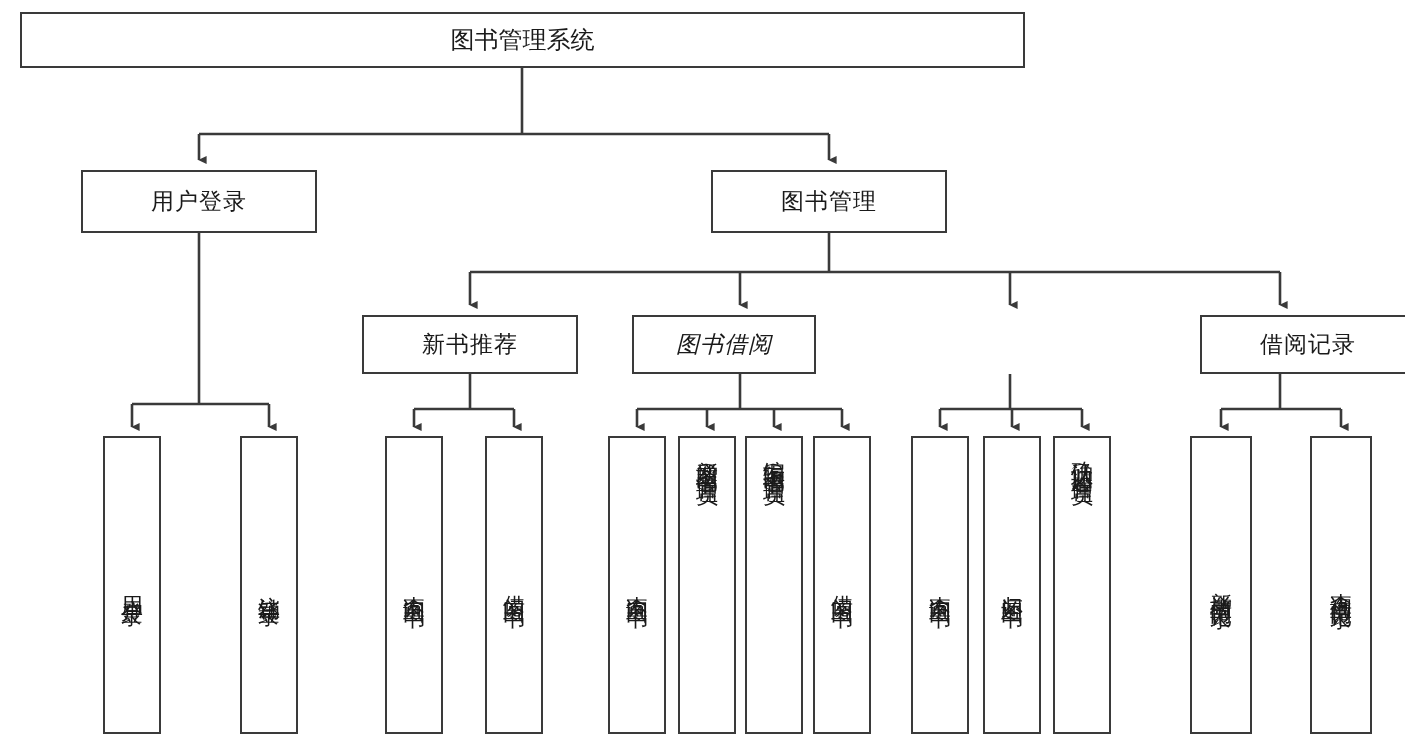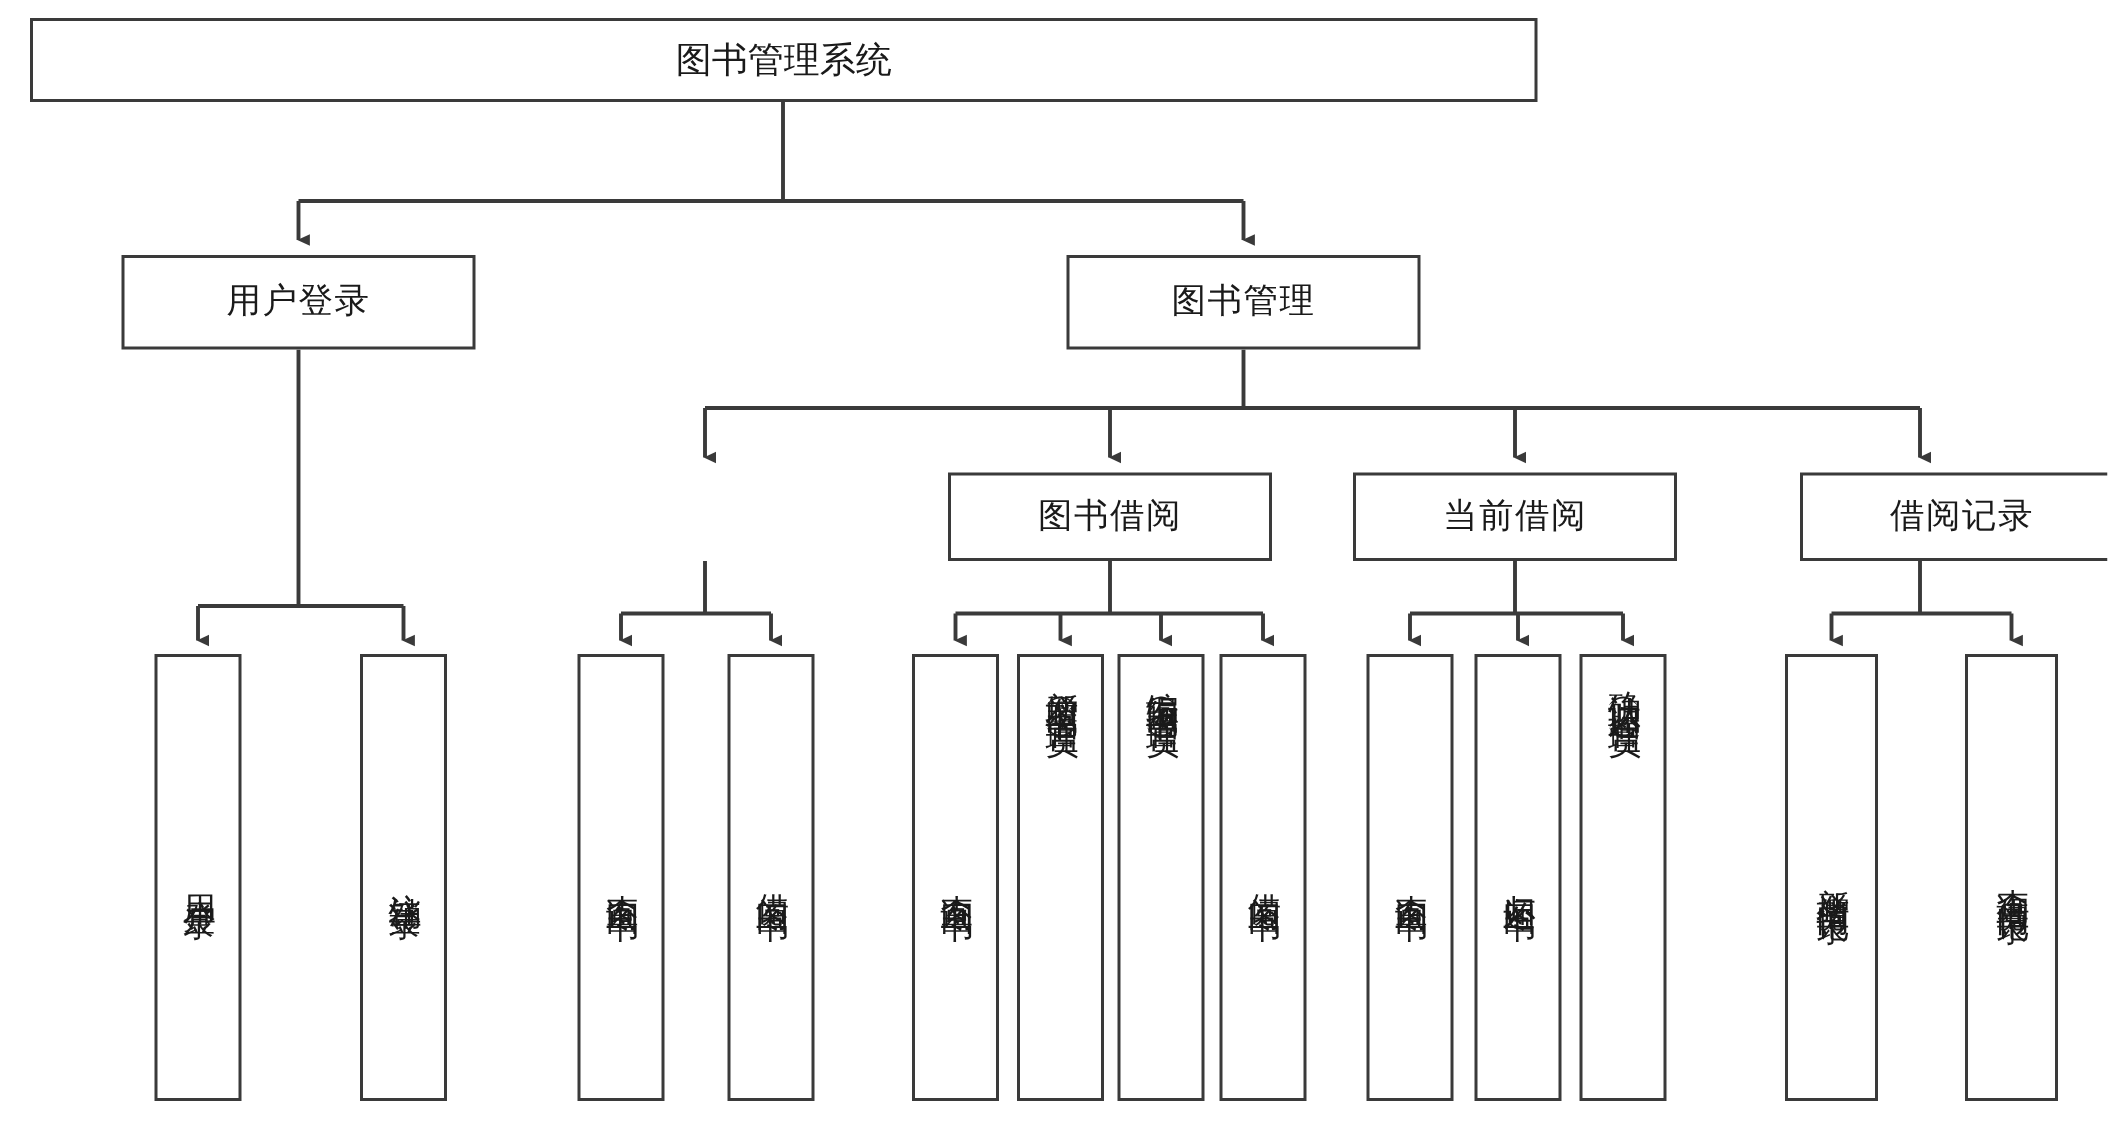--- a/index.html
+++ b/index.html
@@ -140,25 +140,25 @@
     <span>图书管理系统</span>
   </div>
 
   <div class="node node-h" id="node-l2-0" style="left: 81px; top: 170px; width: 236px; height: 63px;">
     <span>用户登录</span>
   </div>
   <div class="node node-h" id="node-l2-1" style="left: 711px; top: 170px; width: 236px; height: 63px; text-align: center;">
     <span>图书管理</span>
   </div>
 
-  <div class="node node-h" id="node-l3-1" style="left: 632px; top: 315px; width: 216px; height: 59px;">
+  <div class="node node-h" id="node-l3-0" style="left: 362px; top: 315px; width: 216px; height: 59px;">
+    <span>新书推荐</span>
+  </div>
+  <div class="node node-h" id="node-l3-1" style="left: 632px; top: 315px; width: 184px; height: 59px; font-style: italic;">
     <span>图书借阅</span>
-  </div>
-  <div class="node node-h" id="node-l3-2" style="left: 902px; top: 315px; width: 216px; height: 59px;">
-    <span>当前借阅</span>
   </div>
   <div class="node node-h" id="node-l3-3" style="left: 1200px; top: 315px; width: 216px; height: 59px;">
     <span>借阅记录</span>
   </div>
 
   <div class="leaf leaf-mid" id="leaf-0" style="left: 103px; top: 436px; width: 58px; height: 298px;">
     <span class="leaf-text">用户登录</span>
   </div>
   <div class="leaf leaf-mid" id="leaf-1" style="left: 240px; top: 436px; width: 58px; height: 298px;">
     <span class="leaf-text">注销登录</span>

